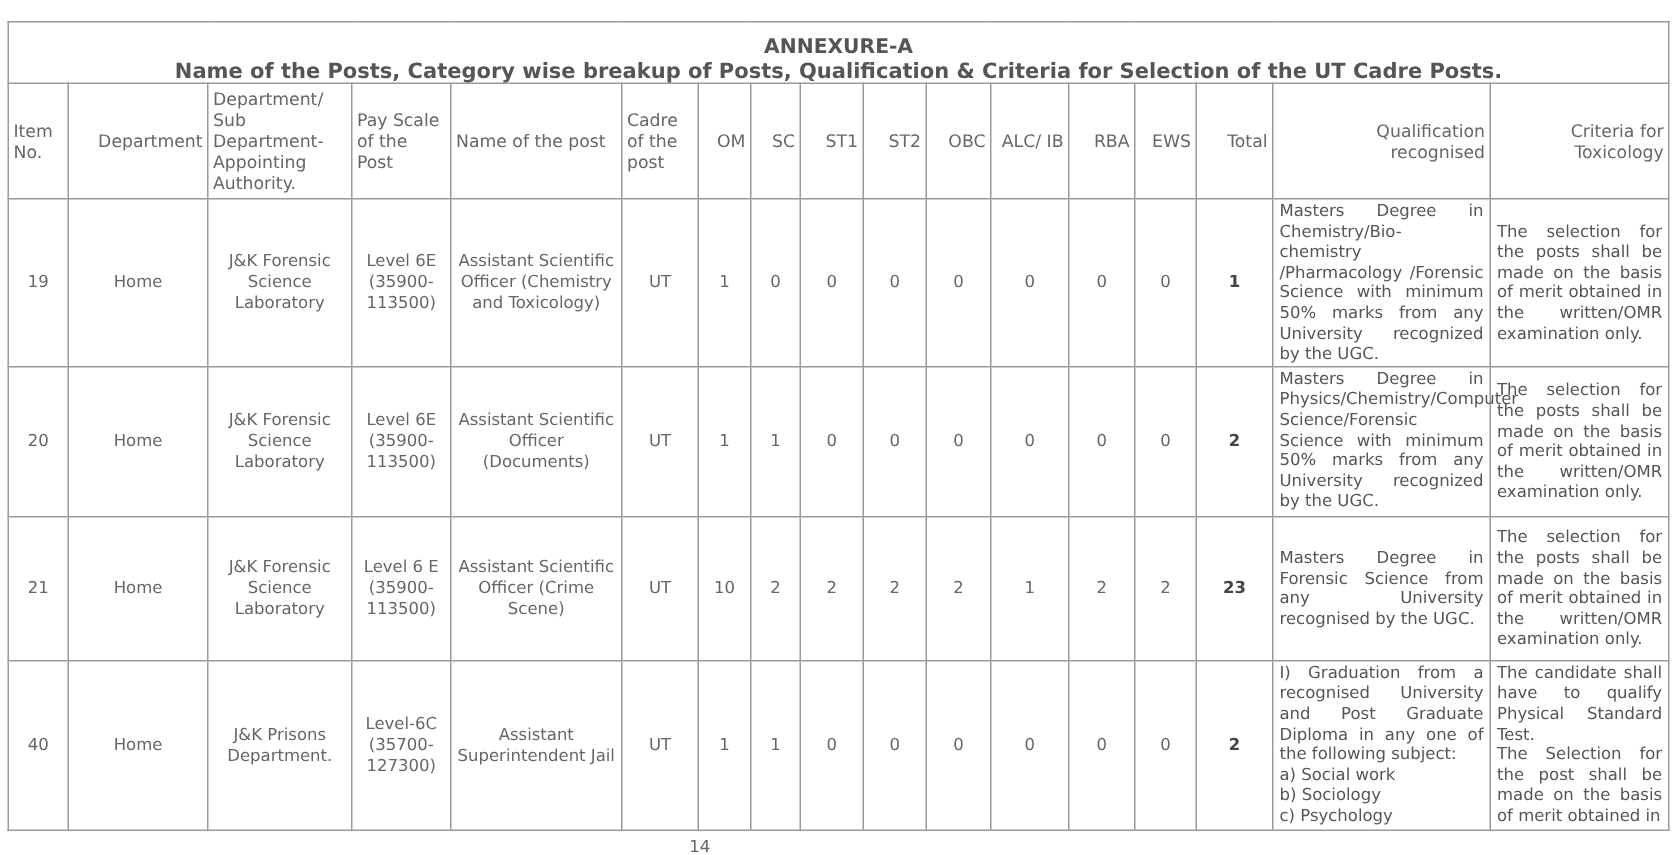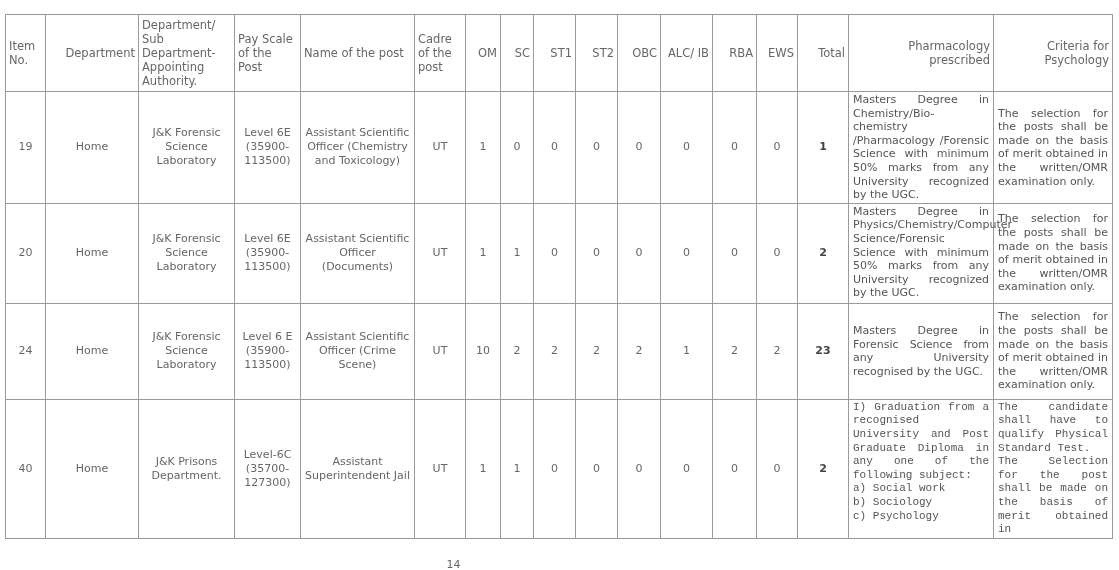--- a/index.html
+++ b/index.html
@@ -12,22 +12,22 @@
   .annex { font-weight: bold; font-size: 13.5px; color: #555; line-height: 16px; }
   .subtitle { font-weight: bold; font-size: 14px; color: #555; line-height: 18px; margin-bottom: -2px; }
   th { font-weight: normal; font-size: 11.5px; color: #666; height: 76px; line-height: 14px; }
   th.left { text-align: left; }
   th.center { text-align: right; }
   td { font-size: 11px; color: #666; line-height: 14px; text-align: center; }
   td.num-total { font-weight: bold; color: #444; }
   td.qual, td.crit { text-align: justify; text-align-last: left; font-size: 11px; line-height: 13.6px; color: #555; vertical-align: top; padding: 1px 4px; }
   td.crit.mid, td.qual.mid { vertical-align: middle; }
   .r19 { height: 97px; } .r20 { height: 100px; } .r21 { height: 96px; } .r22 { height: 113px; }
-  .pageno { position: absolute; left: 0; width: 907px; top: 558px; text-align: center; font-size: 11px; color: #666; }
-  .bline { display: block; font-family: Liberation Mono, monospace; }
+  .pageno { position: absolute; left: 0; width: 907px; top: 558px; text-align: center; font-size: 11px; color: #666; padding-left: 13px; }
+  .bline { display: block; }
 </style>
 </head>
 <body>
 
 <div class="sheet">
   <table>
     <colgroup>
       <col style="width:40px">
       <col style="width:93px">
       <col style="width:96px">
@@ -40,38 +40,44 @@
       <col style="width:42px">
       <col style="width:43px">
       <col style="width:52px">
       <col style="width:44px">
       <col style="width:41px">
       <col style="width:51px">
       <col style="width:145px">
       <col style="width:119px">
     </colgroup>
     <tbody>
+        <tr>
+      <td class="title-cell" colspan="17">
+        <div class="annex">ANNEXURE-A</div>
+        <div class="subtitle">Name of the Posts, Category wise breakup of Posts, Qualification &amp; Criteria for Selection of the UT Cadre Posts.</div>
+      </td>
+    </tr>
     <tr>
       <th class="left">Item No.</th>
       <th class="center">Department</th>
       <th class="left">Department/ Sub Department- Appointing Authority.</th>
       <th class="left">Pay Scale of the Post</th>
       <th class="left">Name of the post</th>
       <th class="left">Cadre of the post</th>
       <th class="center">OM</th>
       <th class="center">SC</th>
       <th class="center">ST1</th>
       <th class="center">ST2</th>
       <th class="center">OBC</th>
       <th class="center">ALC/ IB</th>
       <th class="center">RBA</th>
       <th class="center">EWS</th>
       <th class="center">Total</th>
-      <th class="center">Pharmacology prescribed</th>
-      <th class="center">Criteria for Psychology</th>
+      <th class="center">Qualification recognised</th>
+      <th class="center">Criteria for Toxicology</th>
     </tr>
 
     <tr class="r19">
       <td>19</td>
       <td>Home</td>
       <td>J&amp;K Forensic Science Laboratory</td>
       <td>Level 6E (35900-113500)</td>
       <td>Assistant Scientific Officer (Chemistry and Toxicology)</td>
       <td>UT</td>
       <td>1</td>
@@ -101,21 +107,21 @@
       <td>0</td>
       <td>0</td>
       <td>0</td>
       <td>0</td>
       <td class="num-total">2</td>
       <td class="qual">Masters Degree in Physics/Chemistry/Computer Science/Forensic Science with minimum 50% marks from any University recognized by the UGC.</td>
       <td class="crit mid">The selection for the posts shall be made on the basis of merit obtained in the written/OMR examination only.</td>
     </tr>
 
     <tr class="r21">
-      <td>24</td>
+      <td>21</td>
       <td>Home</td>
       <td>J&amp;K Forensic Science Laboratory</td>
       <td>Level 6 E (35900-113500)</td>
       <td>Assistant Scientific Officer (Crime Scene)</td>
       <td>UT</td>
       <td>10</td>
       <td>2</td>
       <td>2</td>
       <td>2</td>
       <td>2</td>

